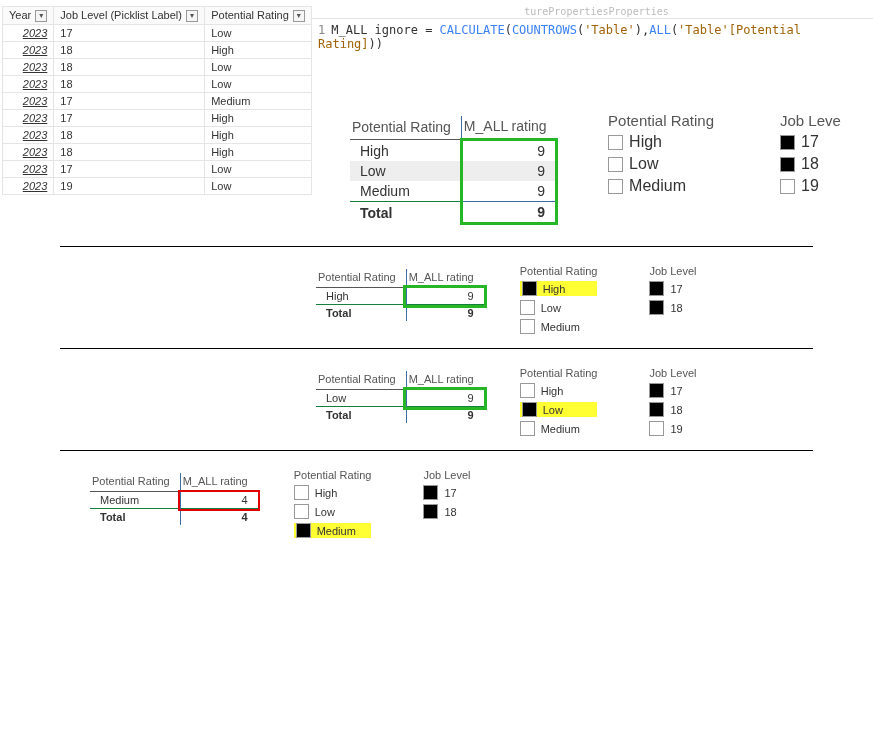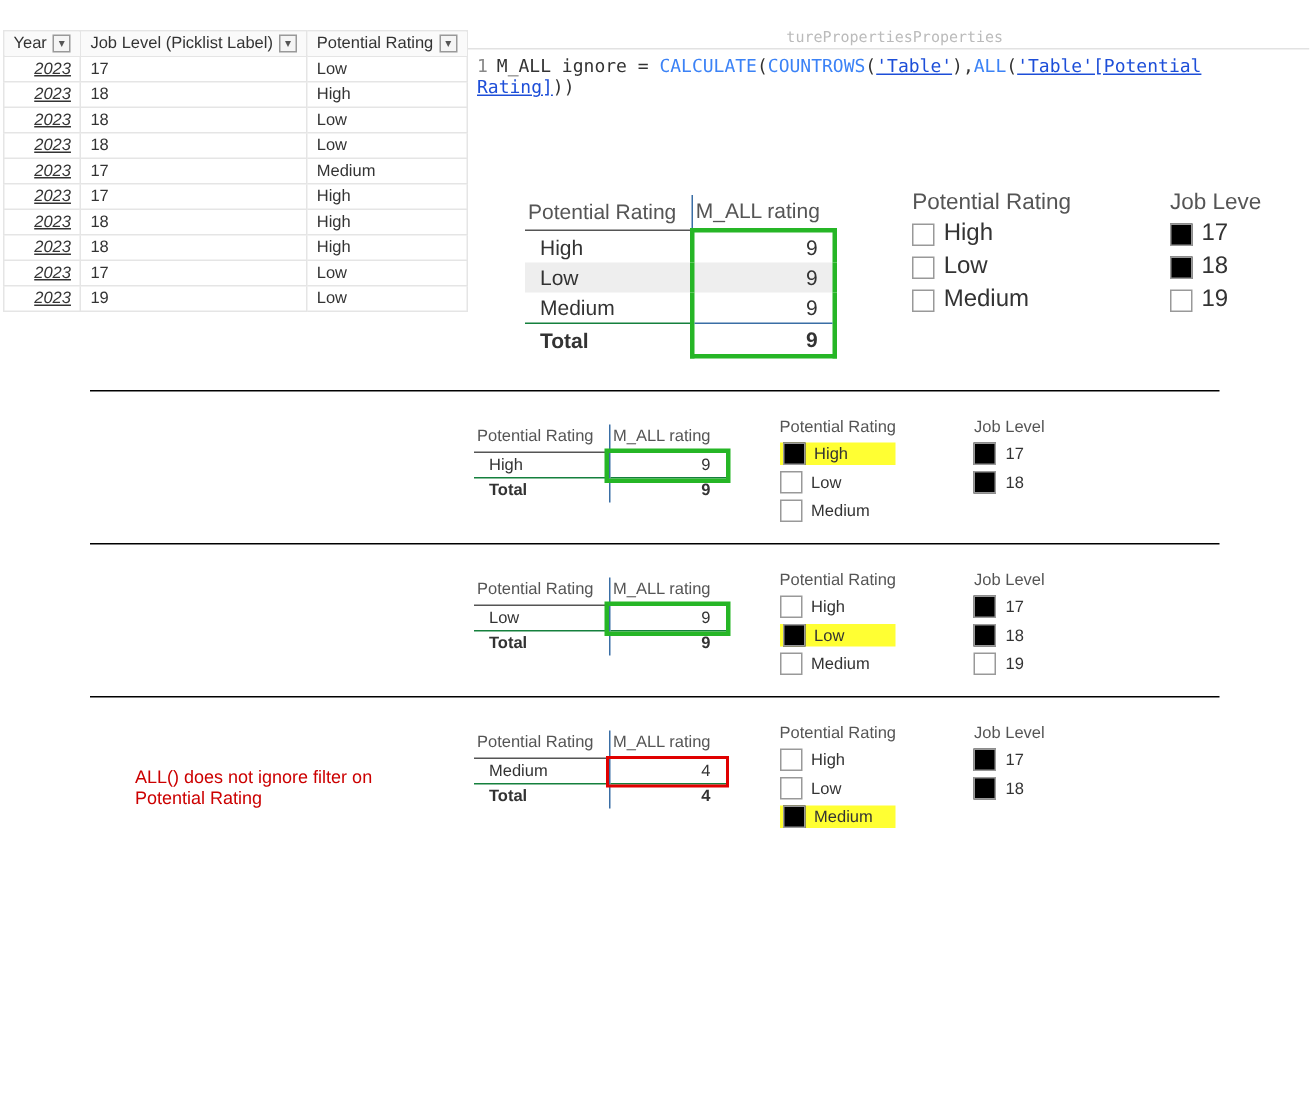--- a/index.html
+++ b/index.html
@@ -9,21 +9,21 @@
     font-size: 12px;
     color: #333;
     background: #fff;
     width: 873px;
   }
   
   .data-table {
     border: 1px solid #ddd;
     border-collapse: collapse;
     width: 310px;
-    margin: 20px 0 0 2px;
+    margin: 6px 0 0 2px;
   }
   .data-table th, .data-table td {
     border: 1px solid #e5e5e5;
     padding: 2px 6px;
     font-size: 11px;
     height: 17px;
   }
   .data-table th {
     background: #fafafa;
     text-align: left;
@@ -57,21 +57,21 @@
   .ribbon-hints {
     display:flex; justify-content:center;
     font-size:10px; color:#bbb;
     padding:0 4px 1px 12px;
     border-bottom:1px solid #e2e2e2;
   }
   .formula-line {
     padding: 4px 6px;
   }
   .fn-clr { color:#3b82f6; }
-  .str-clr { color:#1d4ed8;text-decoration:underline; }
+  .str-clr { color:#a16207; }
   .ln-num { color:#888; margin-right:6px; }
   
   .matrix {
     border-collapse: collapse;
     margin-top: 4px;
   }
   .matrix th {
     font-weight: normal;
     text-align: left;
     padding: 2px 10px 4px 2px;
@@ -390,21 +390,20 @@
           <span class="cb"></span>
           <span>19</span>
         </div>
       </div>
   </div>
 </div>
 
 <hr class="hr-line">
 
 <div class="sec">
-  <div class="note">ALL() does not ignore filter on Potential Rating</div>
   <table class="matrix mini-matrix">
     <thead>
         <tr>
           <th class="col-div">Potential Rating</th>
           <th>M_ALL rating</th>
         </tr>
       </thead>
     <tbody>
       <tr>
           <td class="col-div">Medium</td>

